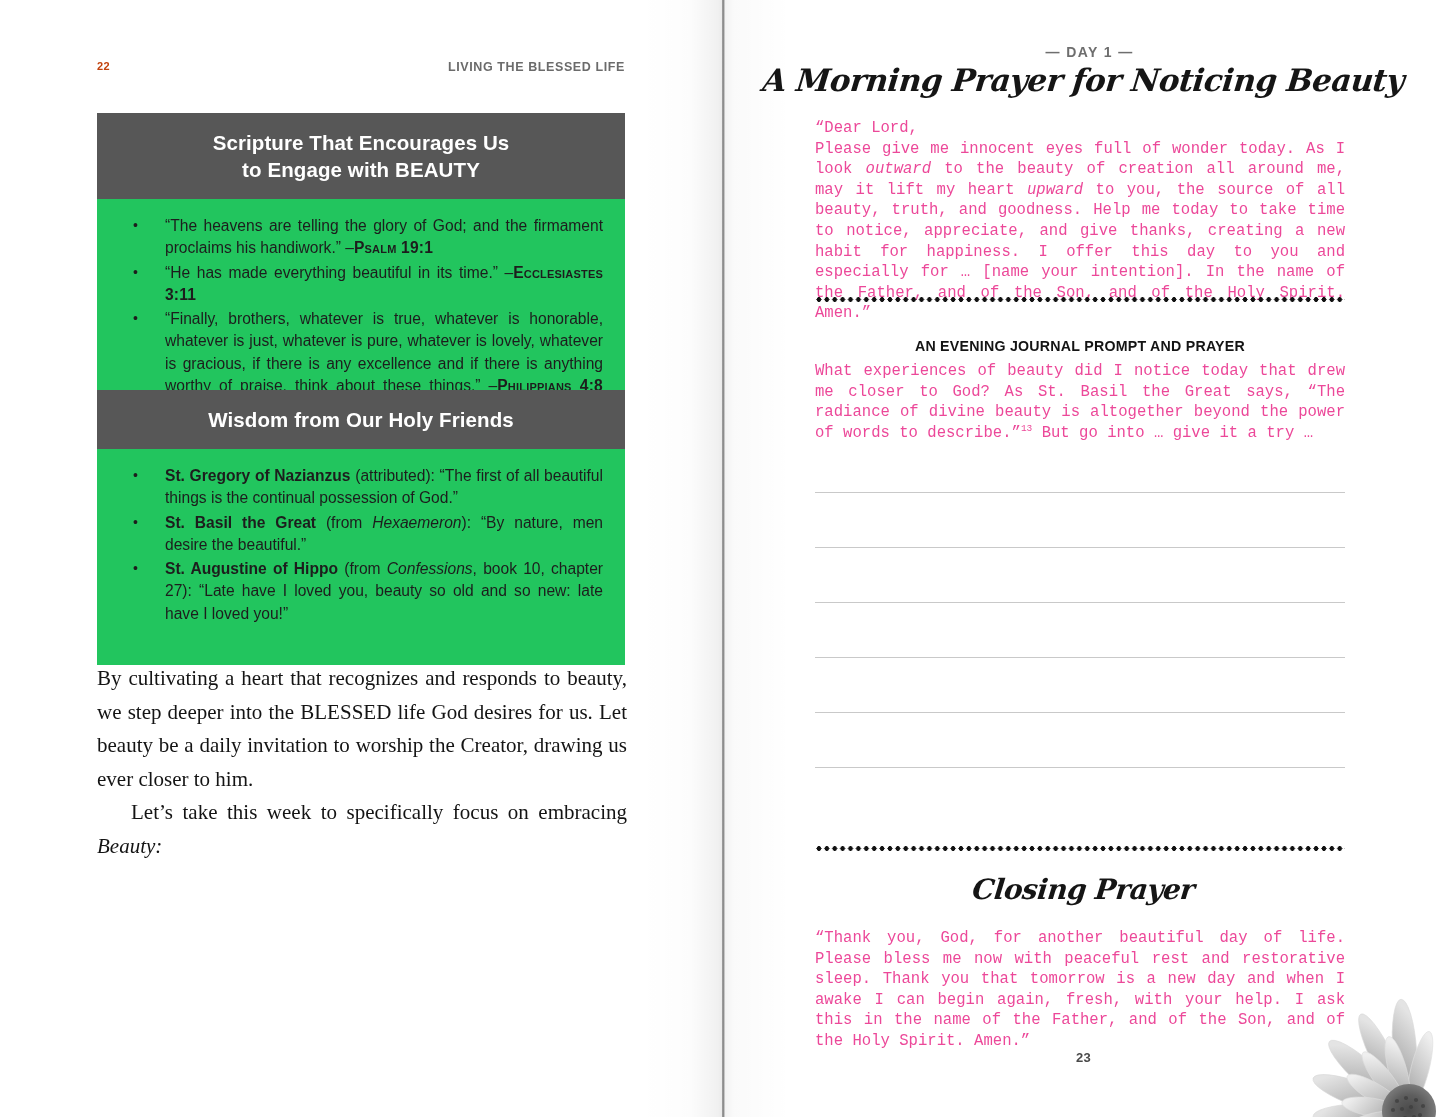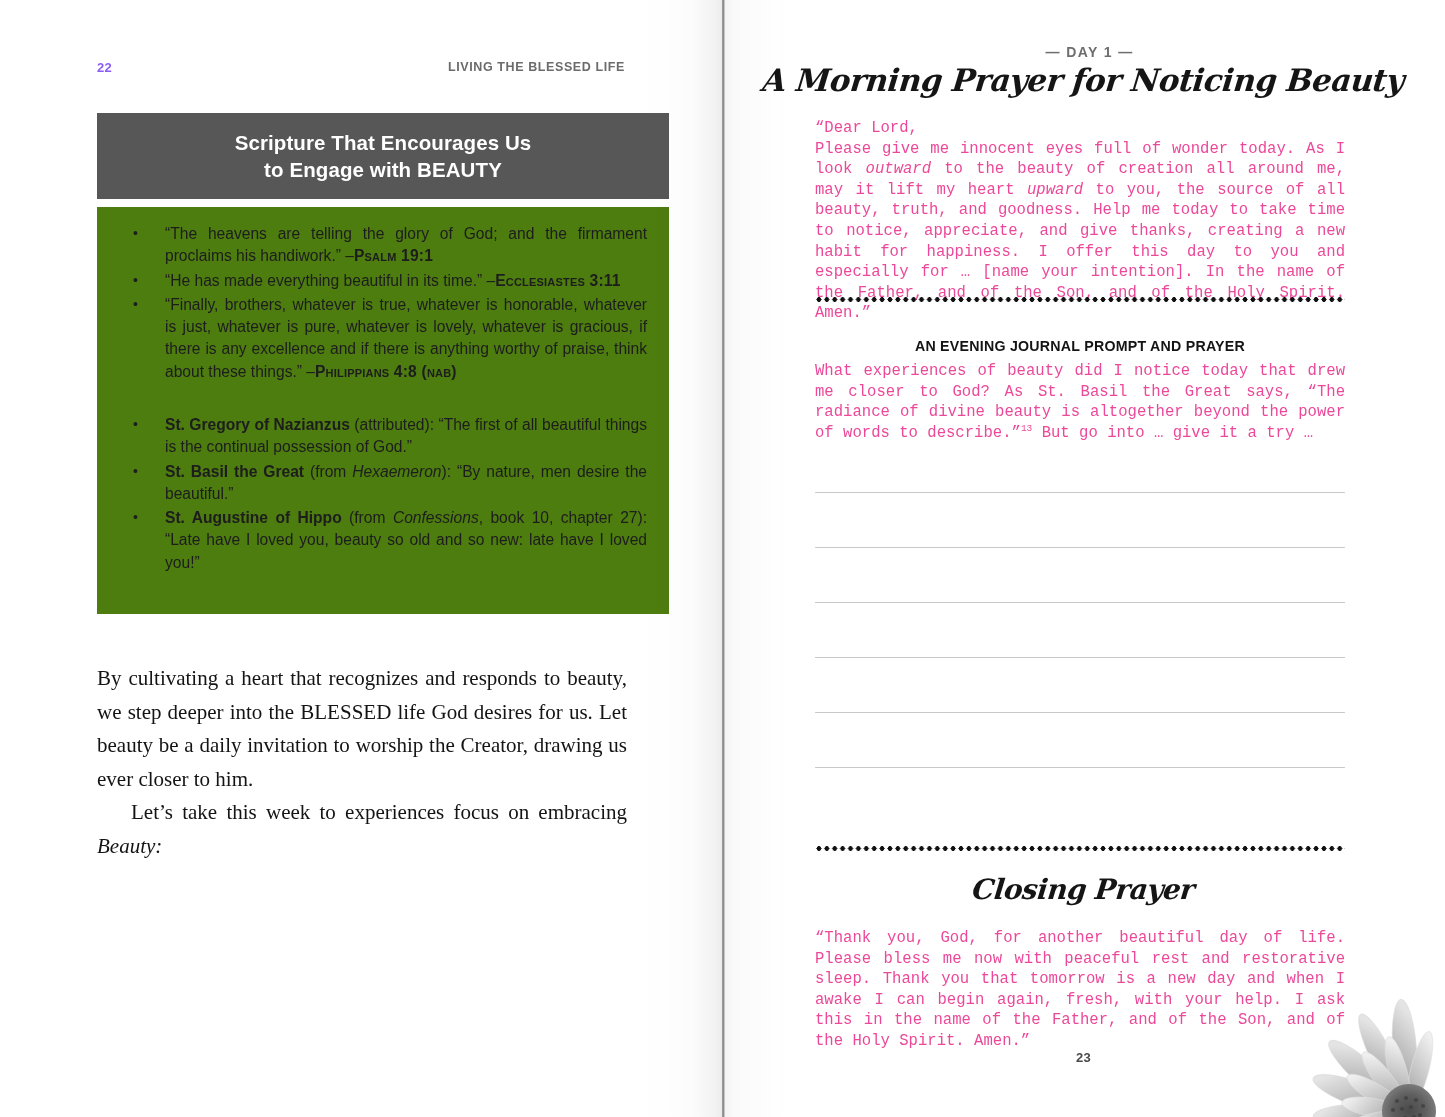--- a/index.html
+++ b/index.html
@@ -33,38 +33,37 @@
 
   
   .page-left{position:absolute;left:0;top:0;width:722px;height:1117px;}
   .page-right{position:absolute;left:722px;top:0;width:723px;height:1117px;}
 
   .run-head{
     position:absolute;top:60px;
     font-size:12.5px;font-weight:bold;letter-spacing:.6px;
     color:#6b6b6b;
   }
-  .folio-left{left:97px;font-size:13px;font-weight:bold;color:#8b5cf6;letter-spacing:.3px;}
+  .folio-left{left:97px;font-size:11px;font-weight:bold;color:#c2410c;letter-spacing:.3px;}
   .run-title{right:97px;text-align:center;}
 
   
-  .box{position:absolute;left:97px;width:572px;}
+  .box{position:absolute;left:97px;width:528px;}
   .box-head{
     background:#575757;color:#ffffff;
     text-align:center;font-weight:bold;
     font-size:20.5px;line-height:27px;
     letter-spacing:.1px;
     padding:16px 20px 16px;
     box-sizing:border-box;
   }
   .box-body{
-    background:#4d7c0f;
+    background:#22c55e;
     padding:16px 22px 22px 16px;
     box-sizing:border-box;
-    margin-top:8px;
   }
   ul.blist{margin:0;padding:0;list-style:none;}
   ul.blist li{
     position:relative;
     padding-left:52px;
     margin:0 0 2px 0;
     font-size:15.6px;
     line-height:22.3px;
     color:#1d1d1d;
     text-align:justify;
@@ -177,38 +176,39 @@
             <span>“He has made everything beautiful in its time.” –</span><span class="sc">Ecclesiastes 3:11</span>
           </li>
           <li>
             <span>“Finally, brothers, whatever is true, whatever is honorable, whatever is just, whatever is pure, whatever is lovely, whatever is gracious, if there is any excellence and if there is anything worthy of praise, think about these things.” –</span><span class="sc">Philippians 4:8 (nab)</span>
           </li>
         </ul>
       </div>
     </div>
 
     <div class="box" style="top:390px;">
+      <div class="box-head">Wisdom from Our Holy Friends</div>
       <div class="box-body" style="padding-bottom:38px;">
         <ul class="blist">
           <li>
             <span class="nm">St. Gregory of Nazianzus</span><span> (attributed): “</span><em></em><span>The first of all beautiful things is the continual possession of God.”</span>
           </li>
           <li>
             <span class="nm">St. Basil the Great</span><span> (from </span><em>Hexaemeron</em><span>): “By nature, men desire the beautiful.”</span>
           </li>
           <li>
             <span class="nm">St. Augustine of Hippo</span><span> (from </span><em>Confessions</em><span>, book 10, chapter 27): “Late have I loved you, beauty so old and so new: late have I loved you!”</span>
           </li>
         </ul>
       </div>
     </div>
 
     <div class="body-copy" style="top:662px;">
       <p>By cultivating a heart that recognizes and responds to beauty, we step deeper into the BLESSED life God desires for us. Let beauty be a daily invitation to worship the Creator, drawing us ever closer to him.</p>
-      <p class="indent"><span>Let’s take this week to experiences focus on embracing </span><em>Beauty:</em></p>
+      <p class="indent"><span>Let’s take this week to specifically focus on embracing </span><em>Beauty:</em></p>
     </div>
 
   </div>
 
   <div class="page-right">
 
     <div class="r-abs day-label" style="top:44px;">— DAY 1 —</div>
 
     <div class="r-abs script-title" style="top:62px;">A Morning Prayer for Noticing Beauty</div>
 

